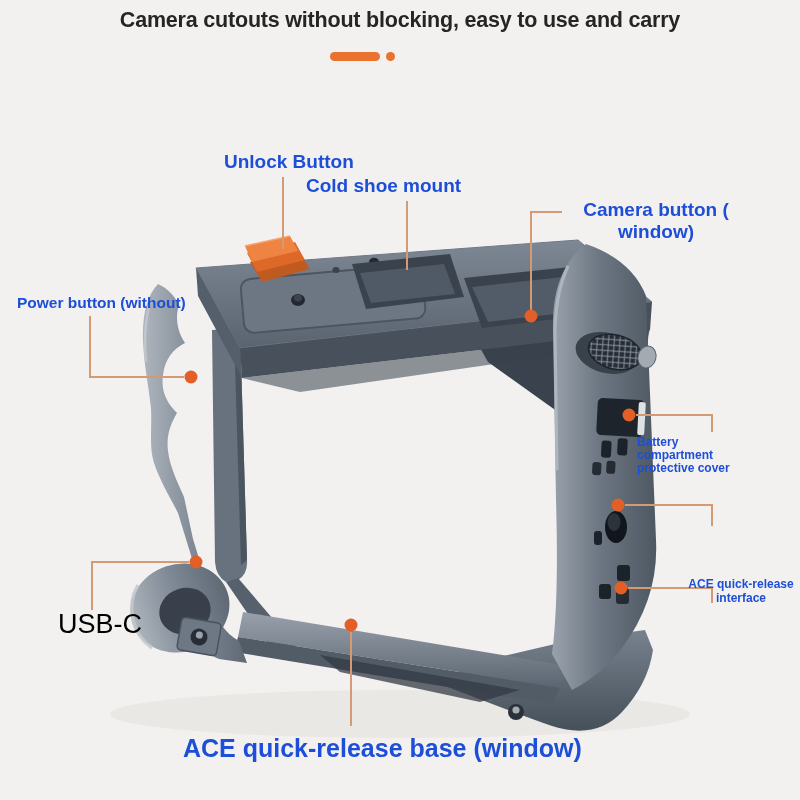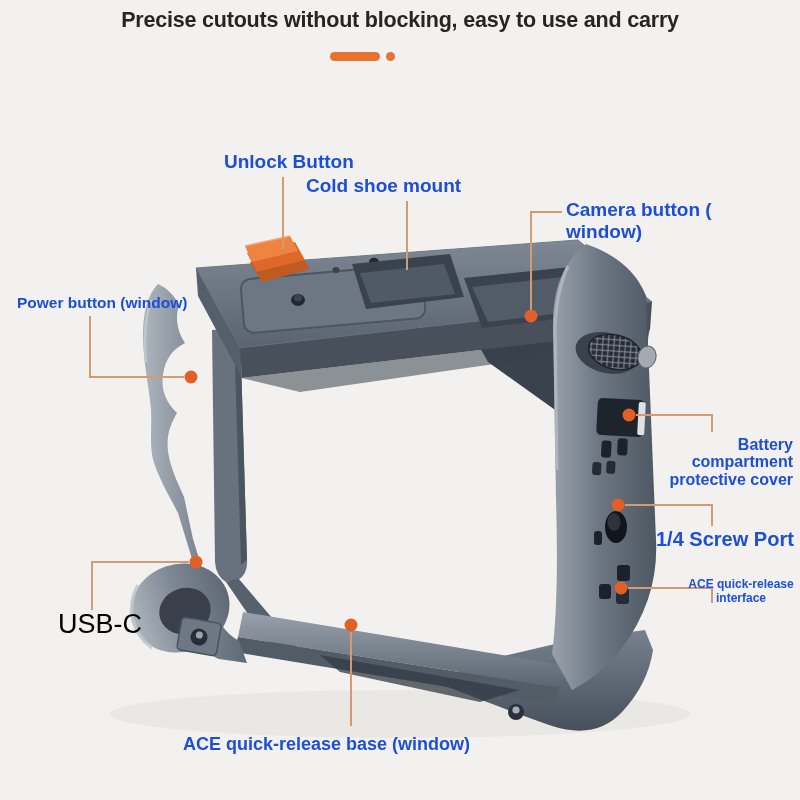--- a/index.html
+++ b/index.html
@@ -7,38 +7,38 @@
   body { font-family:"Liberation Sans", sans-serif; background:#f2f1ef; overflow:hidden; }
   #stage { position:relative; width:800px; height:800px; }
   #cage-svg { position:absolute; left:0; top:0; }
   .page-title { position:absolute; top:8px; left:0; width:100%; text-align:center;
                 font-size:21.5px; font-weight:bold; color:#252525; letter-spacing:-0.2px; }
   .divider-dash { position:absolute; left:330px; top:52px; width:50px; height:9px;
                   border-radius:5px; background:#e8722e; }
   .divider-dot { position:absolute; left:386px; top:52px; width:9px; height:9px;
                  border-radius:50%; background:#e8722e; }
   .lbl { position:absolute; font-weight:bold; color:#1d4ed8; line-height:1.15; }
-  .pre { white-space:pre-line; }
+  .pre { white-space:pre-line;text-align:center; }
   .lbl-unlock   { left:224px; top:151px; font-size:19px; }
   .lbl-coldshoe { left:306px; top:175px; font-size:19px; }
   .lbl-camera   { left:566px; top:199px; font-size:19px; width:180px; }
   .lbl-power    { left:17px;  top:294px; font-size:15.5px; }
-  .lbl-battery  { left:637px; top:436px; width:156px; font-size:16px; text-align:right; line-height:1.08; }
+  .lbl-battery  { left:637px; top:436px; width:156px; font-size:12px; text-align:left; line-height:1.08; }
   .lbl-quarter  { left:656px; top:528px; font-size:20px; }
   .lbl-aceif    { left:643px; top:578px; width:132px; font-size:12px; text-align:center;margin-left:32px; }
   .lbl-usbc-t   { left:58px;  top:609px; font-size:27px; font-weight:400; color:#000000; }
   .lbl-usbc-s   { left:2px;   top:637px; font-size:16px; line-height:1.05; }
-  .lbl-acebase  { left:183px; top:734px; font-size:18px; }
+  .lbl-acebase  { left:183px; top:734px; font-size:25px; }
 </style>
 </head>
 <body>
 
 <div id="stage">
 
-  <div class="page-title">Precise cutouts without blocking, easy to use and carry</div>
+  <div class="page-title">Camera cutouts without blocking, easy to use and carry</div>
   <div class="divider-dash"></div>
   <div class="divider-dot"></div>
 
   <svg id="cage-svg" width="800" height="800" viewBox="0 0 800 800">
     <defs>
       <linearGradient id="gPlate" x1="0" y1="0" x2="0" y2="1">
         <stop offset="0" stop-color="#7e8894"></stop>
           <stop offset="1" stop-color="#5a6470"></stop>
       </linearGradient>
       <linearGradient id="gPanel" x1="0" y1="0" x2="1" y2="0">
@@ -188,22 +188,21 @@
       <circle cx="621" cy="588" r="6.5"></circle>
       <circle cx="196" cy="562" r="6.5"></circle>
       <circle cx="351" cy="625" r="6.5"></circle>
     </g>
   </svg>
 
   <div class="lbl lbl-unlock">Unlock Button</div>
   <div class="lbl lbl-coldshoe">Cold shoe mount</div>
   <div class="lbl lbl-camera pre">Camera button (
 window)</div>
-  <div class="lbl lbl-power">Power button (window)</div>
+  <div class="lbl lbl-power">Power button (without)</div>
   <div class="lbl lbl-battery pre">Battery
 compartment
 protective cover</div>
-  <div class="lbl lbl-quarter">1/4 Screw Port</div>
   <div class="lbl lbl-aceif pre">ACE quick-release
 interface</div>
   <div class="lbl lbl-usbc-t">USB-C</div>
   <div class="lbl lbl-acebase">ACE quick-release base (window)</div>
 </div>
 
 </body></html>

